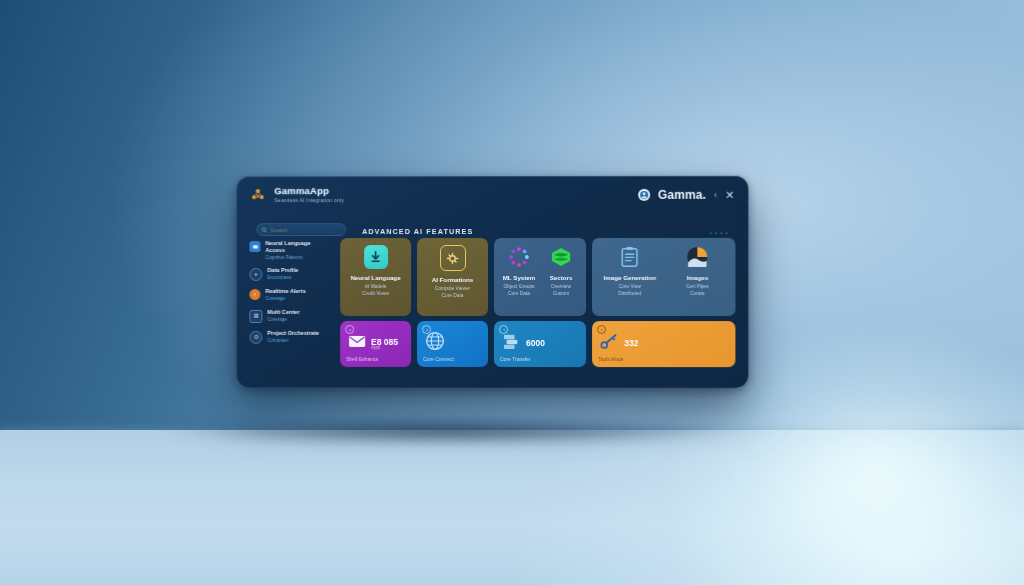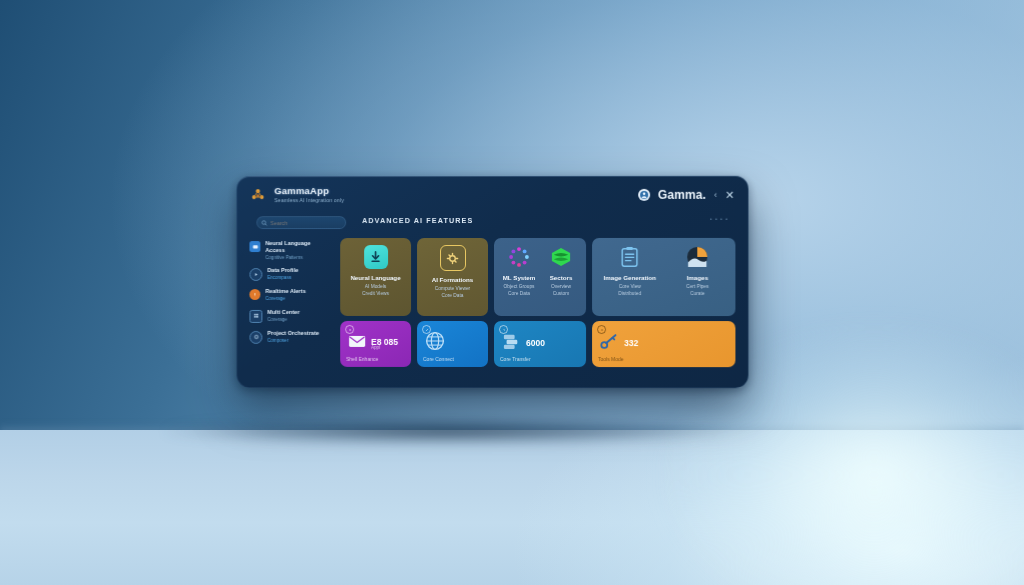--- a/index.html
+++ b/index.html
@@ -80,21 +80,21 @@
   }
   .avatar svg{display:block;}
   .acct-name{font-size:12px;color:#eaf3fb;font-weight:bold;letter-spacing:.1px;}
   .chev,.close-x{
     color:#a9c6de;font-size:9px;line-height:1;cursor:default;
   }
   .close-x{font-size:11px;color:#c4dced;}
   
   .toolbar{
     position:absolute;left:0;top:40px;width:512px;height:20px;
-    display:flex;align-items:flex-start;padding:0 20px;box-sizing:border-box;
+    display:flex;align-items:flex-end;padding:0 20px;box-sizing:border-box;
   }
   .searchbox{
     width:90px;height:13px;border-radius:7px;
     background:linear-gradient(180deg,#1d466f,#1a3e63);
     border:1px solid rgba(110,160,205,.22);
     display:flex;align-items:center;padding:0 4px;box-sizing:border-box;gap:3px;
   }
   .searchbox svg{display:block;opacity:.8;}
   .search-input{
     border:none;background:transparent;outline:none;

